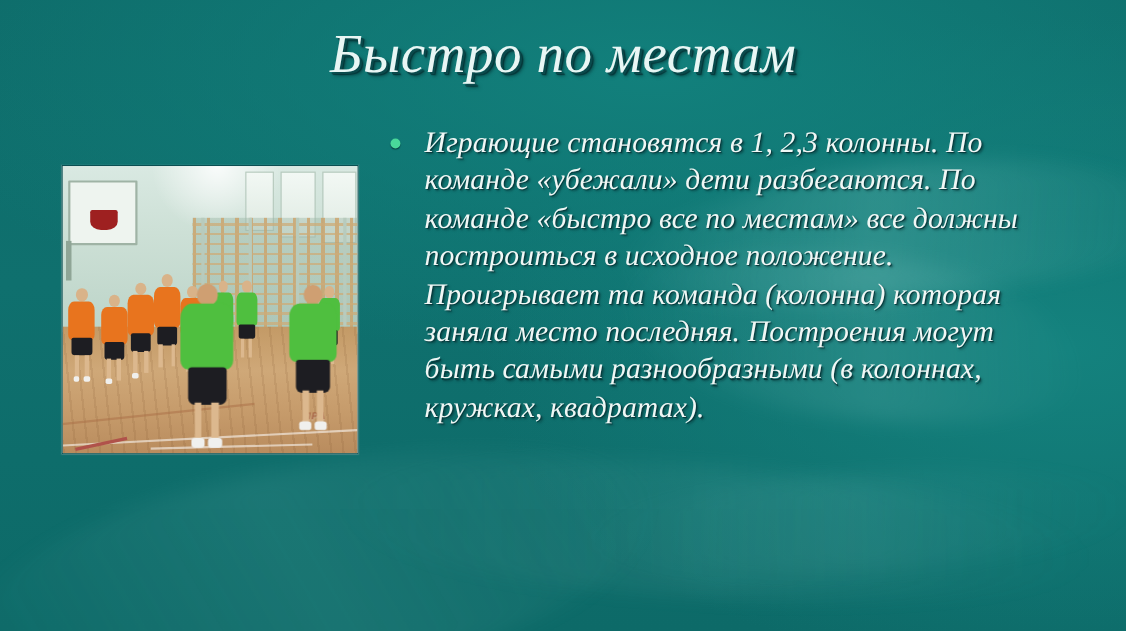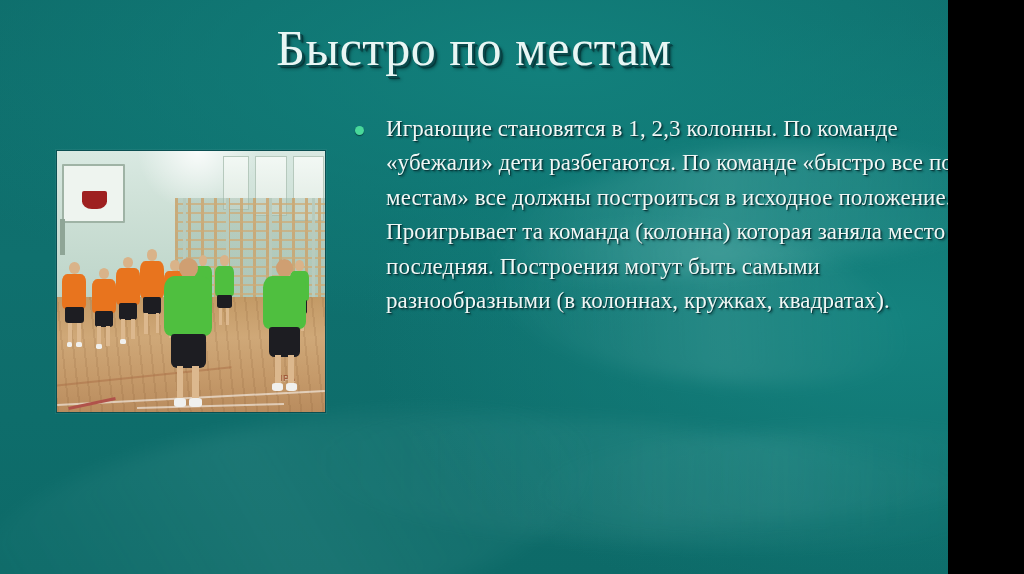--- a/index.html
+++ b/index.html
@@ -2,25 +2,26 @@
 <html><head>
 <meta charset="utf-8">
 <style>
   html, body {
     margin: 0;
     padding: 0;
     background: #000;
   }
   #slide {
     position: relative;
-    width: 948px;
+    width: 1024px;
     height: 574px;
     overflow: hidden;
     background: #737373;
     font-family: "Liberation Serif", "DejaVu Serif", serif;
+    font-style: italic;
   }
 
   
   .bg-base {
     position: absolute;
     inset: 0;
     background:
       radial-gradient(ellipse 1100px 420px at 58% 12%, #12807c 0%, rgba(18,128,124,0) 62%),
       radial-gradient(ellipse 900px 500px at 95% 55%, #14827e 0%, rgba(20,130,126,0) 60%),
       linear-gradient(180deg, #0e6c6a 0%, #0f706e 45%, #0d6a68 100%);
@@ -262,21 +263,21 @@
   .bullet {
     flex: 0 0 auto;
     width: 9px; height: 9px;
     border-radius: 50%;
     background: #49d89a;
     margin: 14px 22px 0 0;
     box-shadow: 0 1px 1px rgba(3,45,47,.7);
   }
   .body-text {
     flex: 1 1 auto;
-    font-size: 23px;
+    font-size: 27px;
     line-height: 34.4px;
     color: #f0f7f5;
     text-shadow:
       1px 1px 0 rgba(7,58,60,.9),
       2px 2px 2px rgba(5,45,48,.6);
     letter-spacing: .1px;
   }
 </style>
 </head>
 <body>

